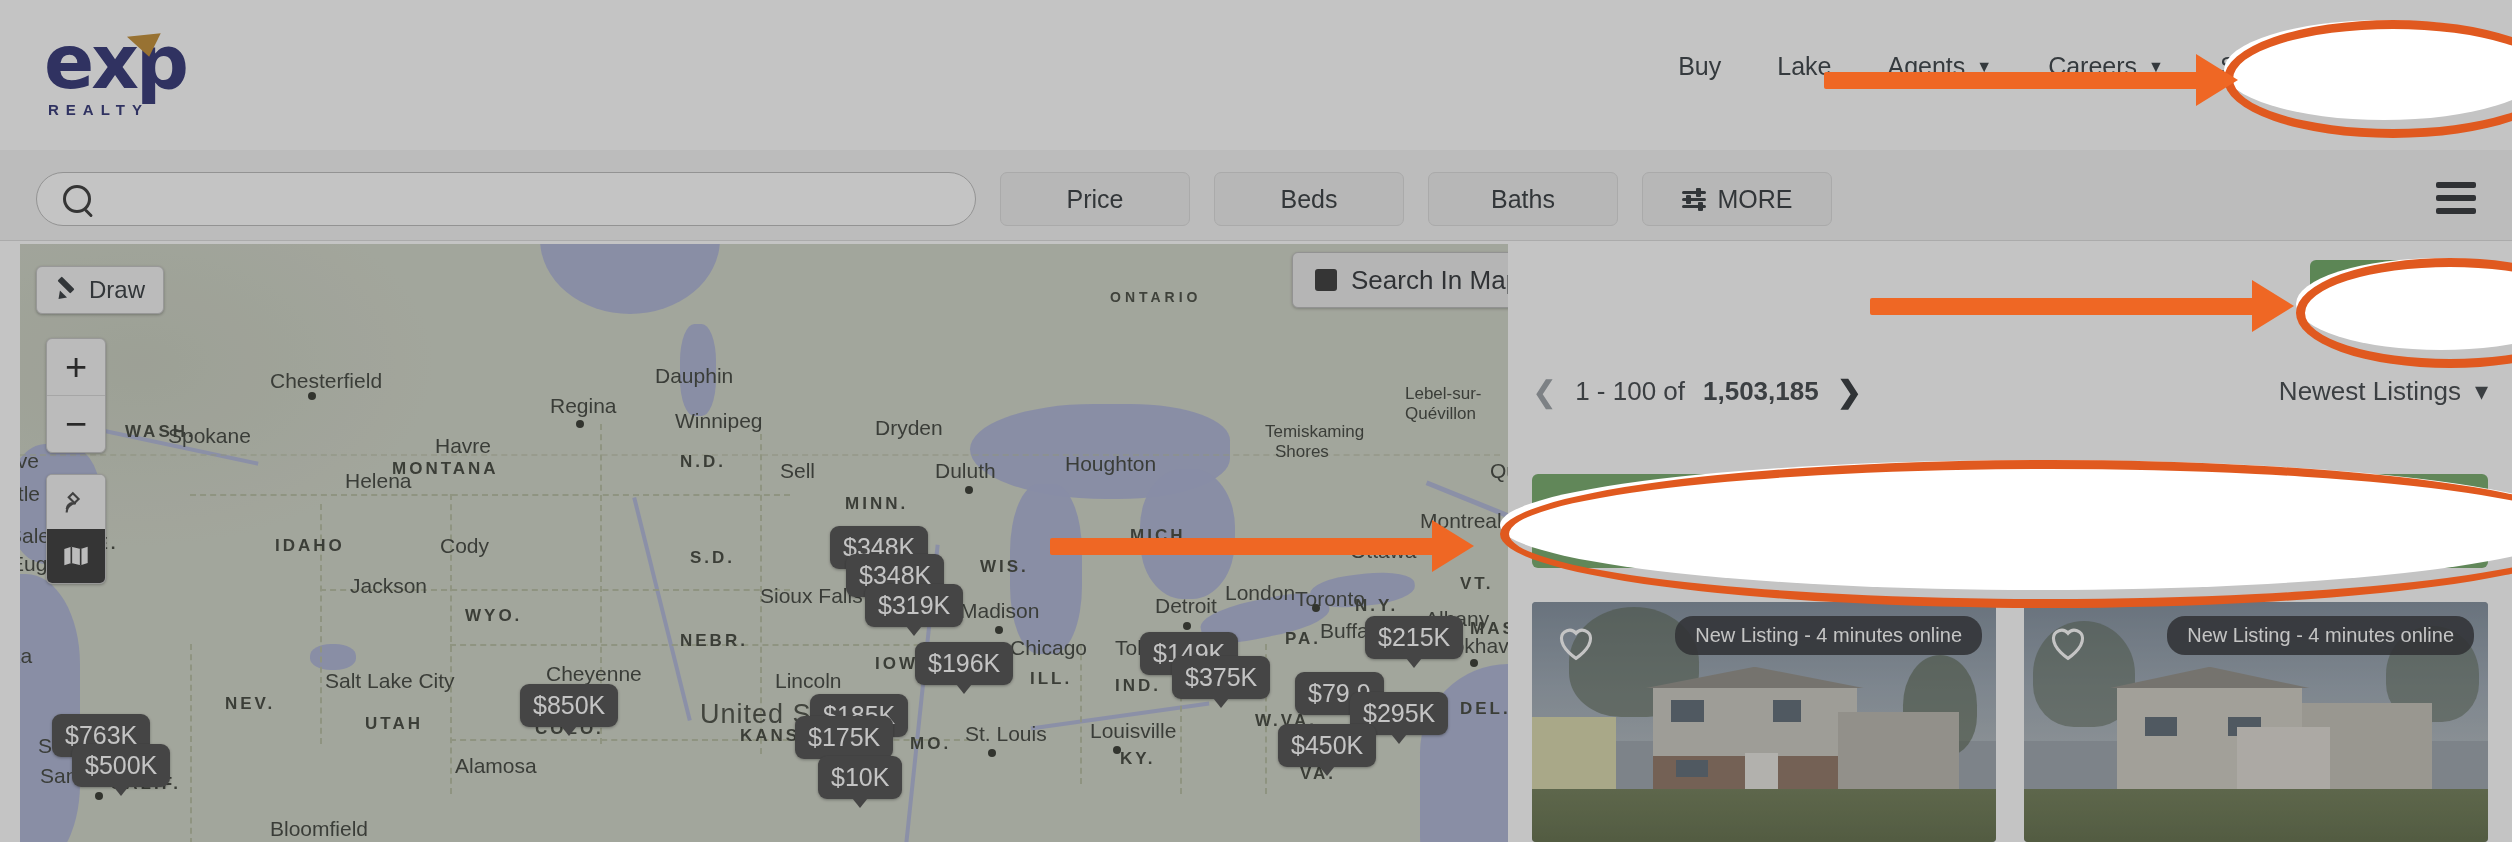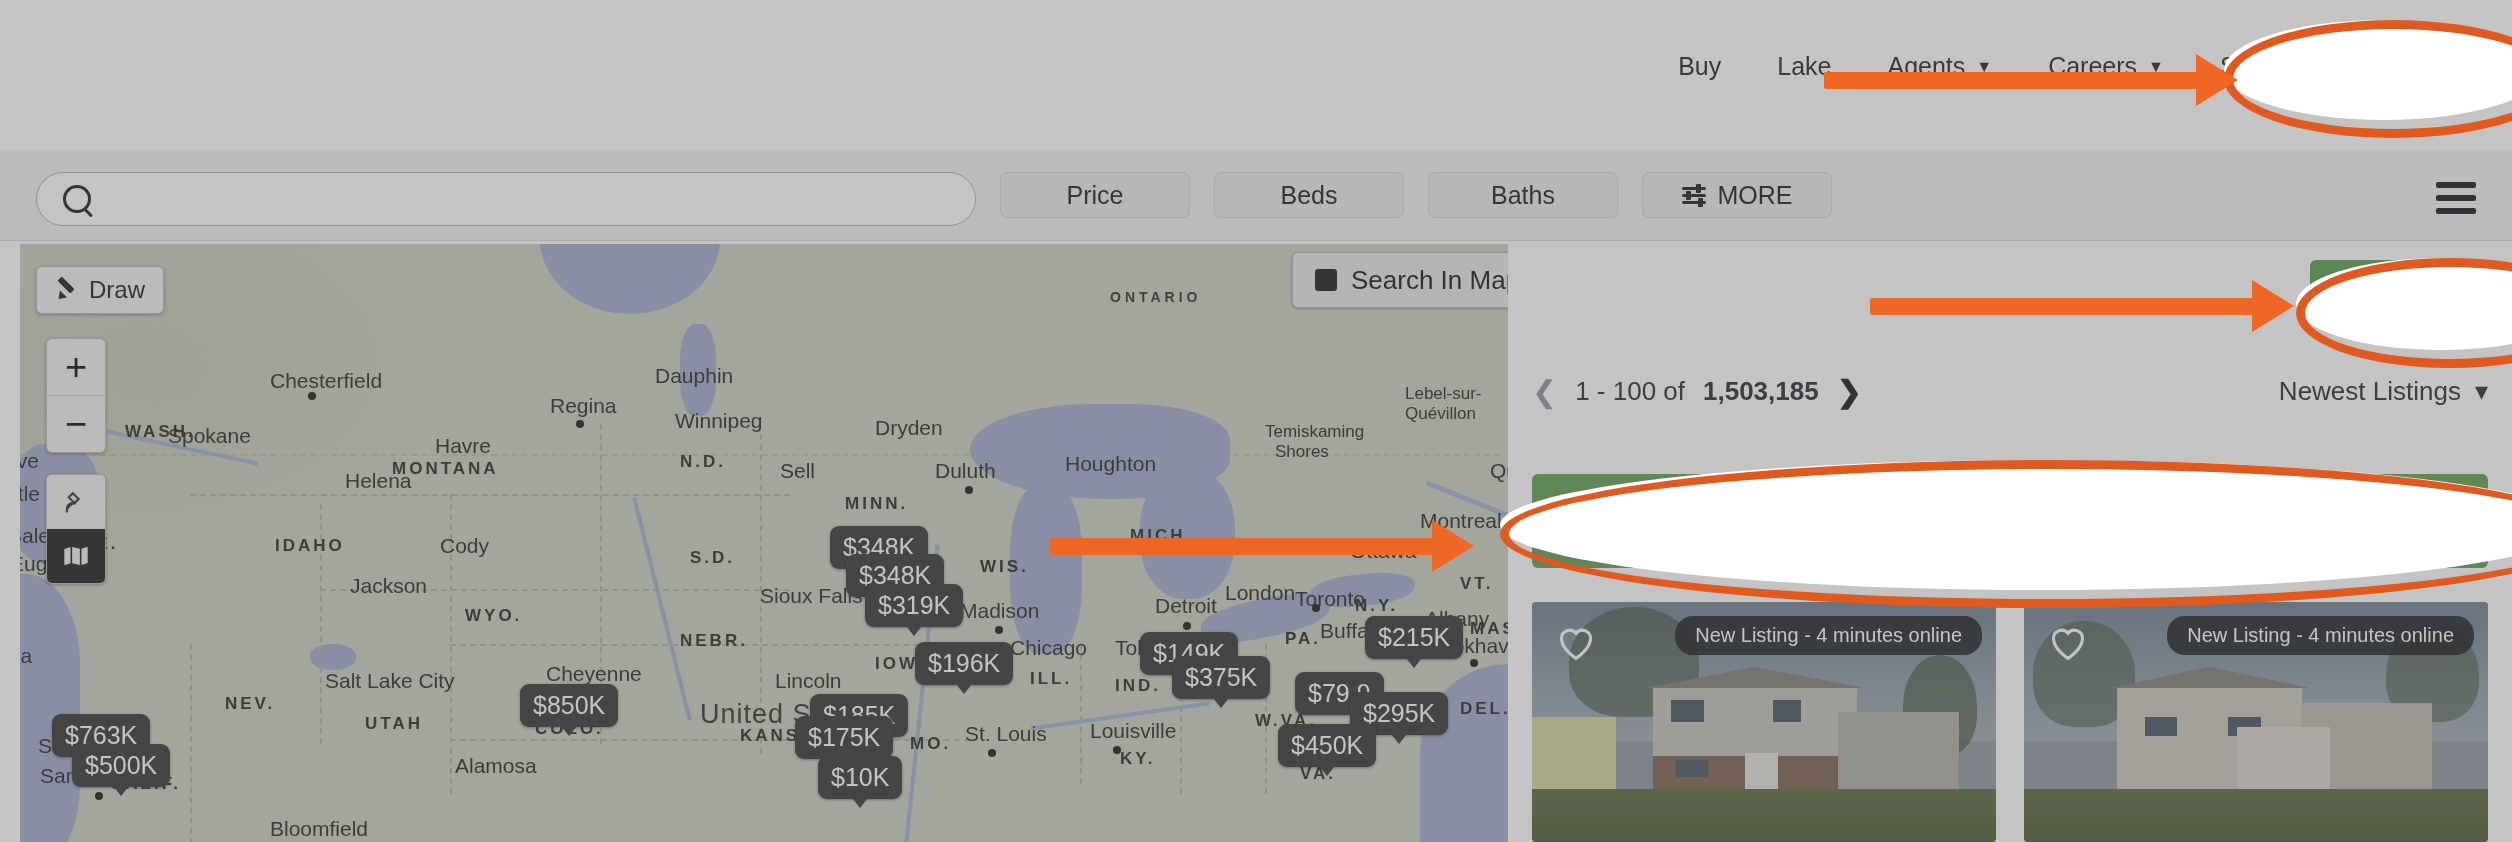--- a/index.html
+++ b/index.html
@@ -25,21 +25,21 @@
   .caret{font-size:16px;color:#333a3f;line-height:1;}
   .signin{color:#333a3f;font-size:25px;white-space:nowrap;}
 
   
   .searchbar{position:absolute;left:0;top:150px;width:2512px;height:90px;background:#f4f4f4;border-bottom:1px solid #dcdcdc;}
   .search-input{position:absolute;left:36px;top:172px;width:940px;height:54px;border:1px solid #b9b9b9;border-radius:27px;background:#fff;display:flex;align-items:center;padding:0 26px;box-sizing:border-box;gap:16px;}
   .search-ph{color:#6e7479;font-size:25px;}
   .magnifier{width:22px;height:22px;border:3px solid #333;border-radius:50%;position:relative;flex:none;}
   .magnifier::after{content:"";position:absolute;width:3px;height:10px;background:#333;right:-2px;bottom:-8px;transform:rotate(-45deg);border-radius:2px;}
   .filters{position:absolute;left:1000px;top:172px;display:flex;gap:24px;}
-  .fbtn{height:46px;min-width:190px;background:#ececec;border:1px solid #dadada;border-radius:7px;display:flex;align-items:center;justify-content:center;gap:12px;color:#2f3438;font-size:25px;padding:0 26px;box-sizing:border-box;}
+  .fbtn{height:54px;min-width:190px;background:#ececec;border:1px solid #dadada;border-radius:7px;display:flex;align-items:center;justify-content:center;gap:12px;color:#2f3438;font-size:25px;padding:0 26px;box-sizing:border-box;}
   .sliders{width:24px;height:18px;position:relative;flex:none;}
   .sliders i{position:absolute;left:0;width:24px;height:3px;background:#2f3438;border-radius:2px;}
   .sliders i:nth-child(1){top:1px;} .sliders i:nth-child(2){top:8px;} .sliders i:nth-child(3){top:15px;}
   .sliders b{position:absolute;width:5px;height:9px;background:#2f3438;border-radius:1px;}
   .sliders b:nth-child(4){left:14px;top:-2px;} .sliders b:nth-child(5){left:4px;top:5px;} .sliders b:nth-child(6){left:16px;top:12px;}
   .hamburger{position:absolute;right:36px;top:182px;width:40px;height:32px;display:flex;flex-direction:column;justify-content:space-between;}
   .hamburger span{display:block;height:6px;background:#2b2f33;border-radius:2px;}
 
   
   .map{position:absolute;left:20px;top:244px;width:1488px;height:598px;overflow:hidden;background:#ced3c4;}
@@ -111,20 +111,27 @@
   .arrow{position:absolute;height:0;}
   .arrow .shaft{position:absolute;background:#ef6724;height:17px;border-radius:2px;}
   .arrow .head{position:absolute;width:0;height:0;border-top:26px solid transparent;border-bottom:26px solid transparent;border-left:42px solid #ef6724;}
 </style>
 </head>
 <body>
 
 <div id="page">
 
   <div class="header">
+    <div class="logo">
+      <div class="logo-word">
+        <span>exp</span>
+        <span class="logo-x-accent"></span>
+      </div>
+      <div class="logo-sub">REALTY</div>
+    </div>
 
     <div class="nav">
       <a href="#">
           <span>Buy</span>
         </a>
       <a href="#">
           <span>Lake</span>
         </a>
       <a href="#">
         <span>Agents</span>

